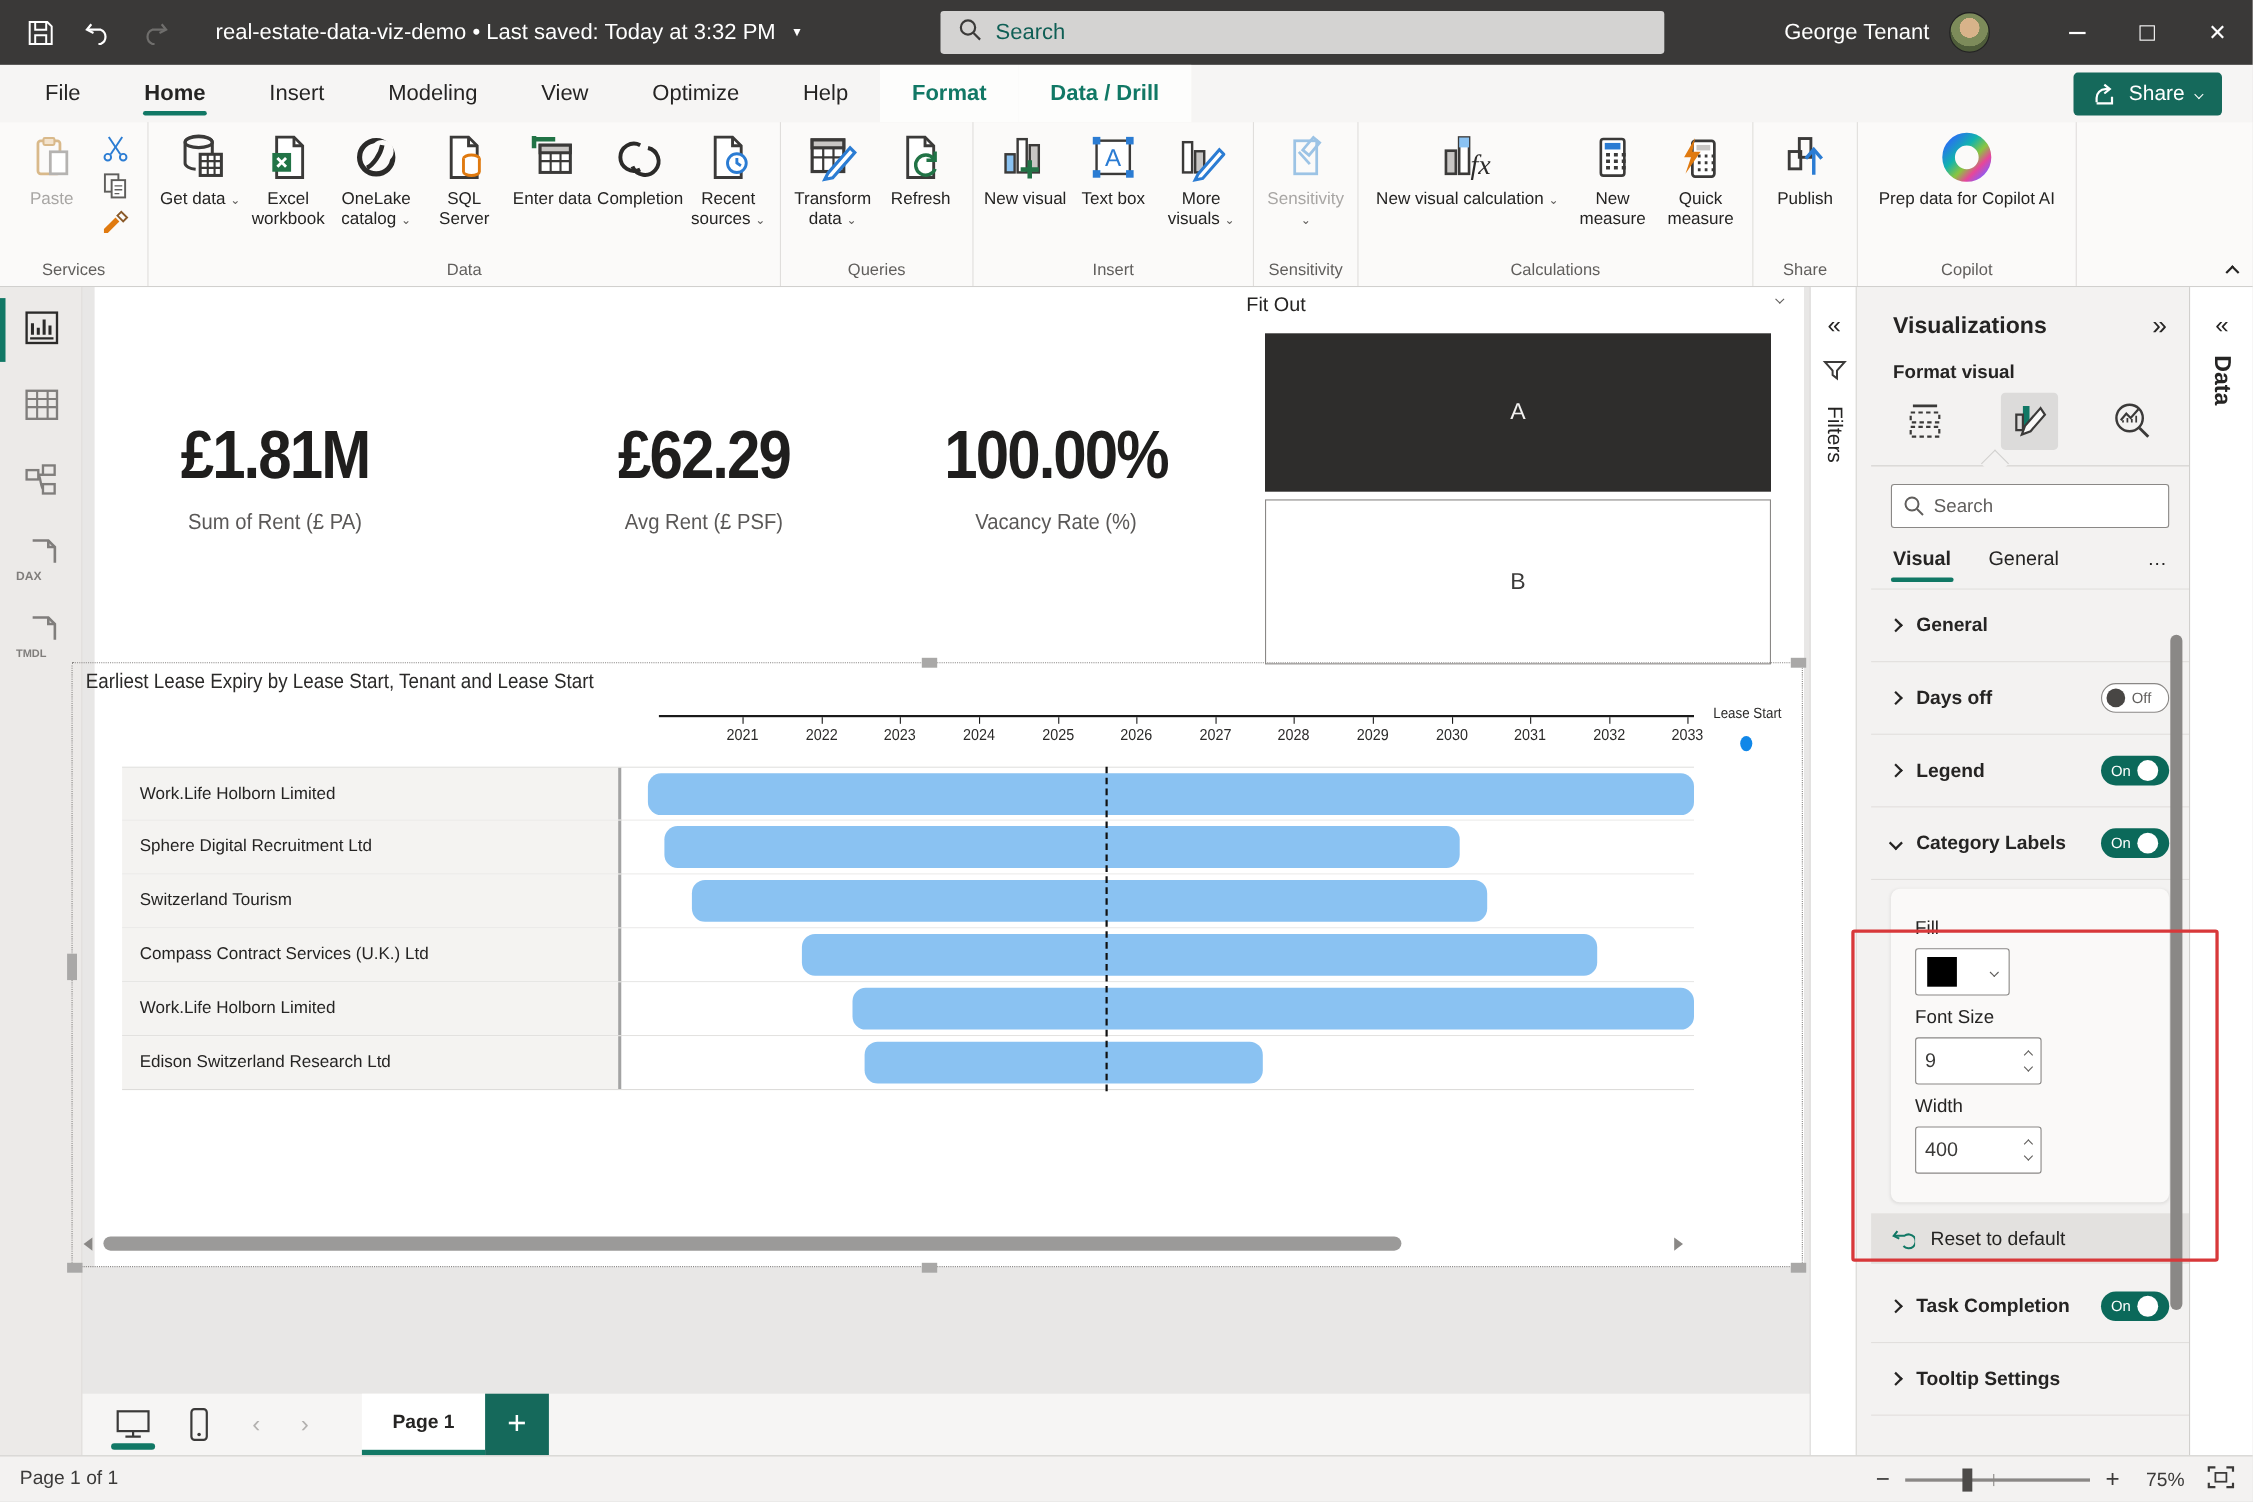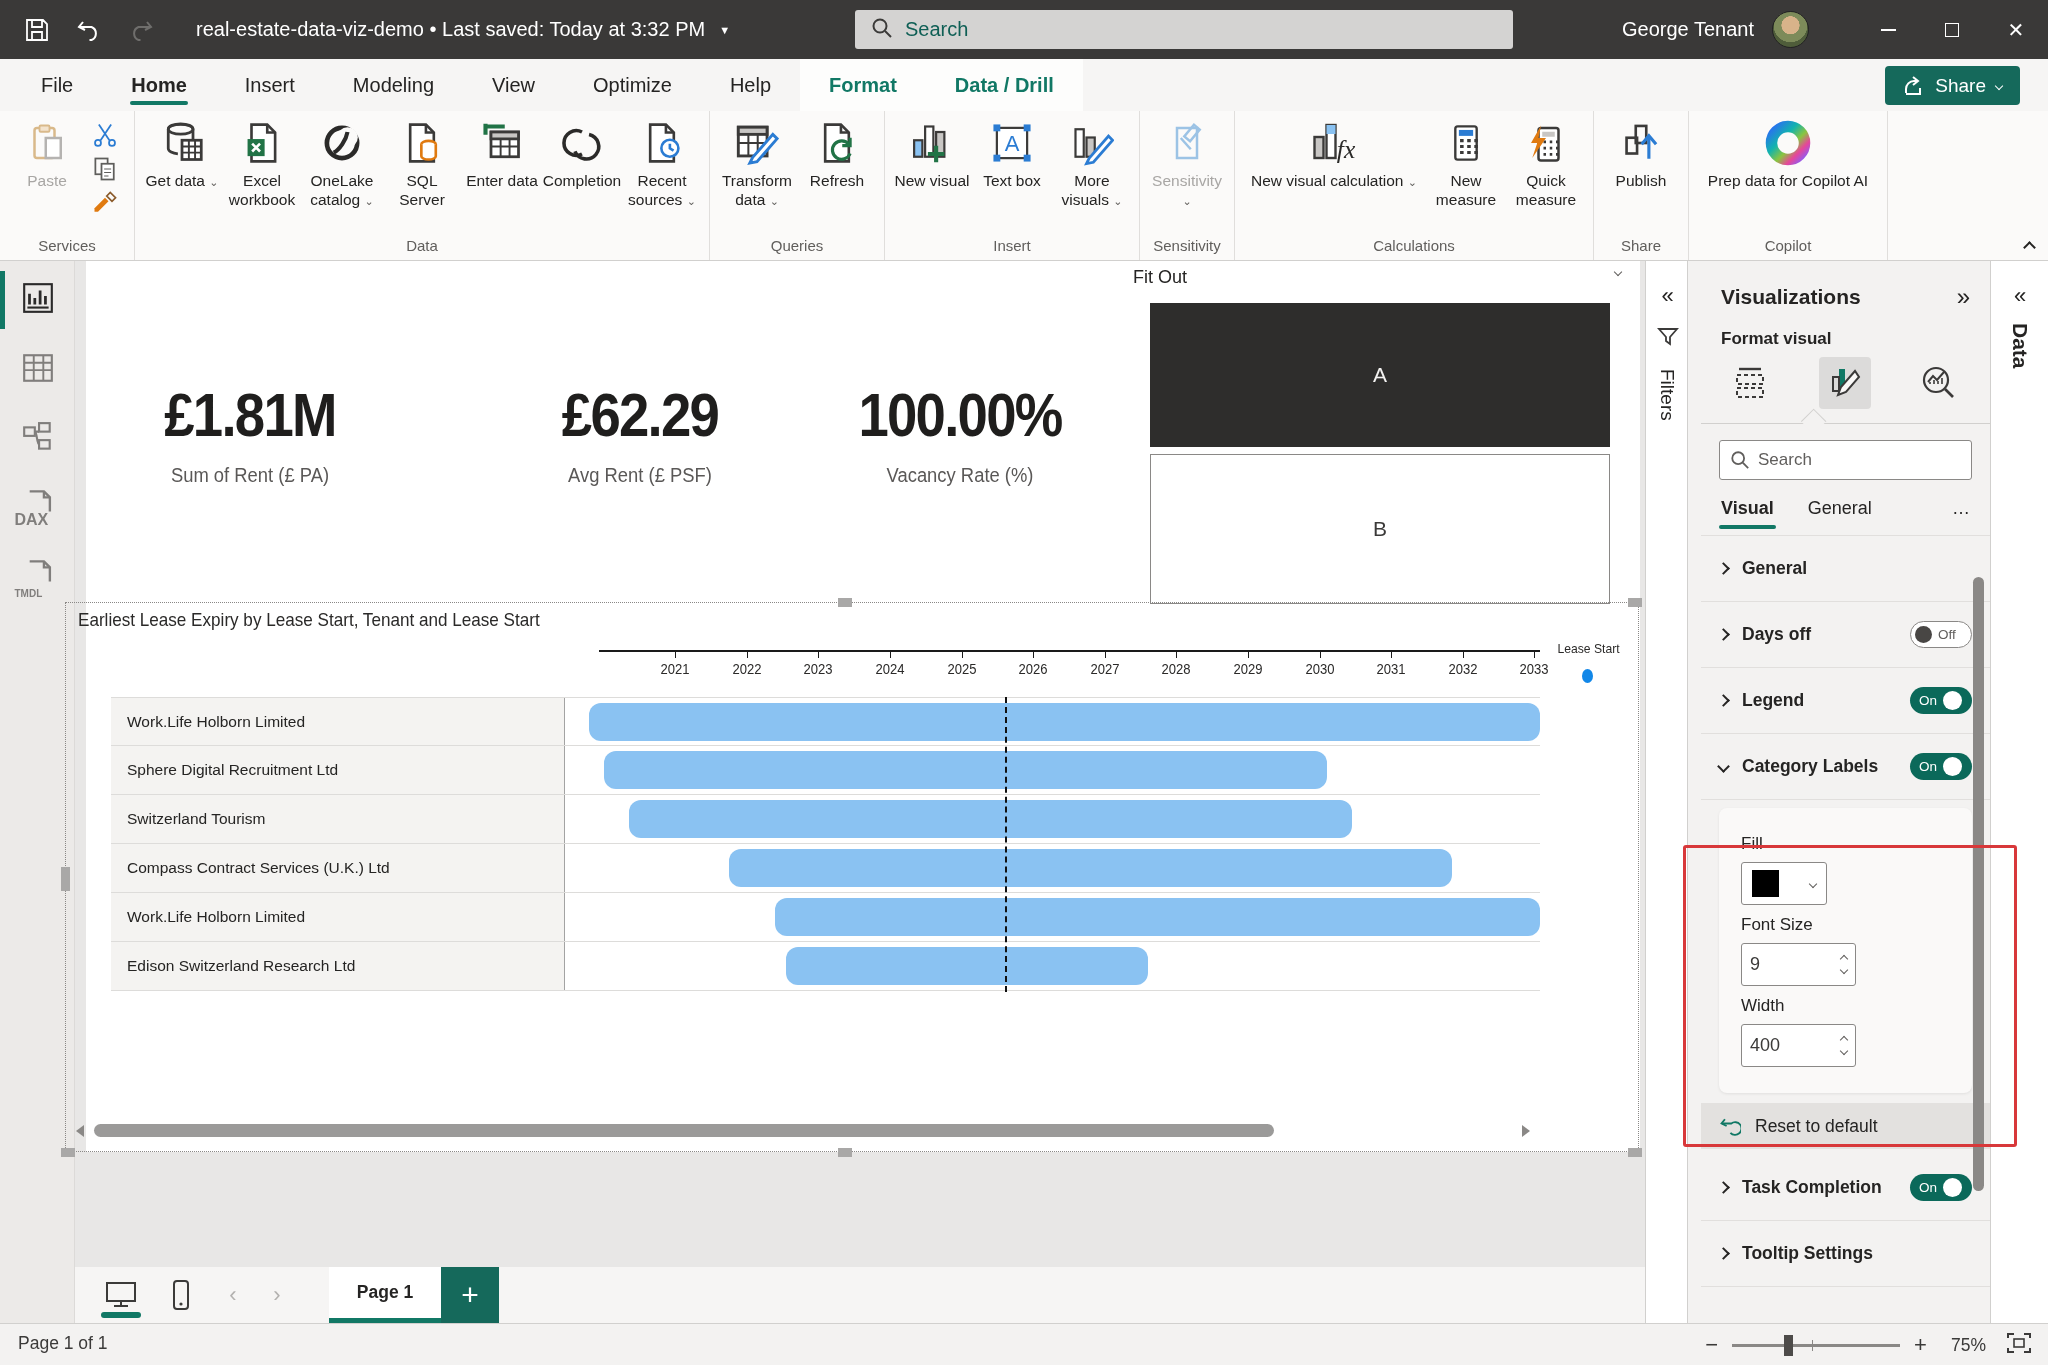--- a/index.html
+++ b/index.html
@@ -68,21 +68,21 @@
   .gantt { position:absolute; left:-10px; top:341px; width:1574px; height:550px; border:1px dotted #8a8886; background:transparent; }
   .gantt-title { position:absolute; left:12px; top:6px; font-size:19px; color:#2b2a29; transform-origin:left; transform:scaleX(.9); white-space:nowrap; }
   .axis-line { position:absolute; left:533px; top:47px; width:941px; height:2px; background:#1a1a1a; }
   .axis-tick { position:absolute; top:49px; width:1px; height:6px; background:#1a1a1a; }
   .axis-lbl { position:absolute; top:58px; width:60px; margin-left:-30px; text-align:center; font-size:14.5px; color:#2b2a29; transform:scaleX(.9); }
   .legend-lbl { position:absolute; left:1488px; top:38px; font-size:13.5px; color:#2b2a29; transform:scaleX(.9); }
   .legend-dot { position:absolute; left:1516px; top:66px; width:11px; height:14px; border-radius:50%; }
   .rows { position:absolute; left:45px; top:94px; width:1429px; }
   .grow { display:flex; height:49px; border-bottom:1px solid #dddcda; }
   .grow:first-child { border-top:1px solid #dddcda; }
-  .glabel { width:454px; background:#f4f3f1; border-right:1px solid #a3a3a3; display:flex; align-items:center; padding-left:16px; font-size:15.5px; color:#252423; }
+  .glabel { width:454px; background:#f4f3f1; border-right:3px solid #a3a3a3; display:flex; align-items:center; padding-left:16px; font-size:15.5px; color:#252423; }
   .gtrack { position:relative; flex:1; background:#fff; }
   .gbar { position:absolute; top:5px; height:38px; border-radius:12px; }
   .today-line { position:absolute; left:932px; top:94px; height:295px; border-left:2.5px dashed #111; }
   .hscroll { position:absolute; left:8px; top:518px; width:1460px; height:20px; }
   .hthumb { position:absolute; left:20px; top:3px; width:1180px; height:13px; background:#9b9a99; border-radius:7px; cursor:pointer; }
   .harrow { position:absolute; top:4px; width:0; height:0; border-top:6px solid transparent; border-bottom:6px solid transparent; cursor:pointer; }
   .handle { position:absolute; width:14px; height:9px; background:#a9a8a7; }
 
   
   .filters-strip { position:absolute; left:1645px; top:261px; width:43px; height:1062px; background:#fff; border-left:1px solid #d1d0ce; border-right:1px solid #d1d0ce; }
@@ -522,21 +522,21 @@
             <rect x="3" y="6" width="10" height="8" fill="none" stroke="#807e7c" stroke-width="2"></rect>
             <rect x="17" y="2" width="10" height="8" fill="none" stroke="#807e7c" stroke-width="2"></rect>
             <rect x="17" y="18" width="10" height="8" fill="none" stroke="#807e7c" stroke-width="2"></rect>
             <path d="M13 10h4M13 10c2 0 2 12 4 12" fill="none" stroke="#807e7c" stroke-width="2"></path>
           </svg></span>
       </div>
       <div class="sb-item">
         <span style="position: relative;"><svg width="38" height="38" viewBox="0 0 32 32">
             <path d="M9 2h12l5 5v12" fill="none" stroke="#807e7c" stroke-width="2"></path>
             <path d="M21 2v5h5" fill="none" stroke="#807e7c" stroke-width="2"></path>
-          </svg><span style="position: absolute; left: -4px; bottom: 2px; font-size: 16px; font-weight: bold; color: rgb(128, 126, 124); letter-spacing: 0px;">DAX</span></span>
+          </svg><span style="position: absolute; left: -4px; bottom: 2px; font-size: 11px; font-weight: bold; color: rgb(128, 126, 124); letter-spacing: 0px;">DAX</span></span>
       </div>
       <div class="sb-item">
         <span style="position: relative;"><svg width="38" height="38" viewBox="0 0 32 32">
             <path d="M9 2h12l5 5v12" fill="none" stroke="#807e7c" stroke-width="2"></path>
             <path d="M21 2v5h5" fill="none" stroke="#807e7c" stroke-width="2"></path>
           </svg><span style="position: absolute; left: -4px; bottom: 2px; font-size: 10px; font-weight: bold; color: rgb(128, 126, 124); letter-spacing: 0px;">TMDL</span></span>
       </div>
     </div>
 
   <div class="canvas">

